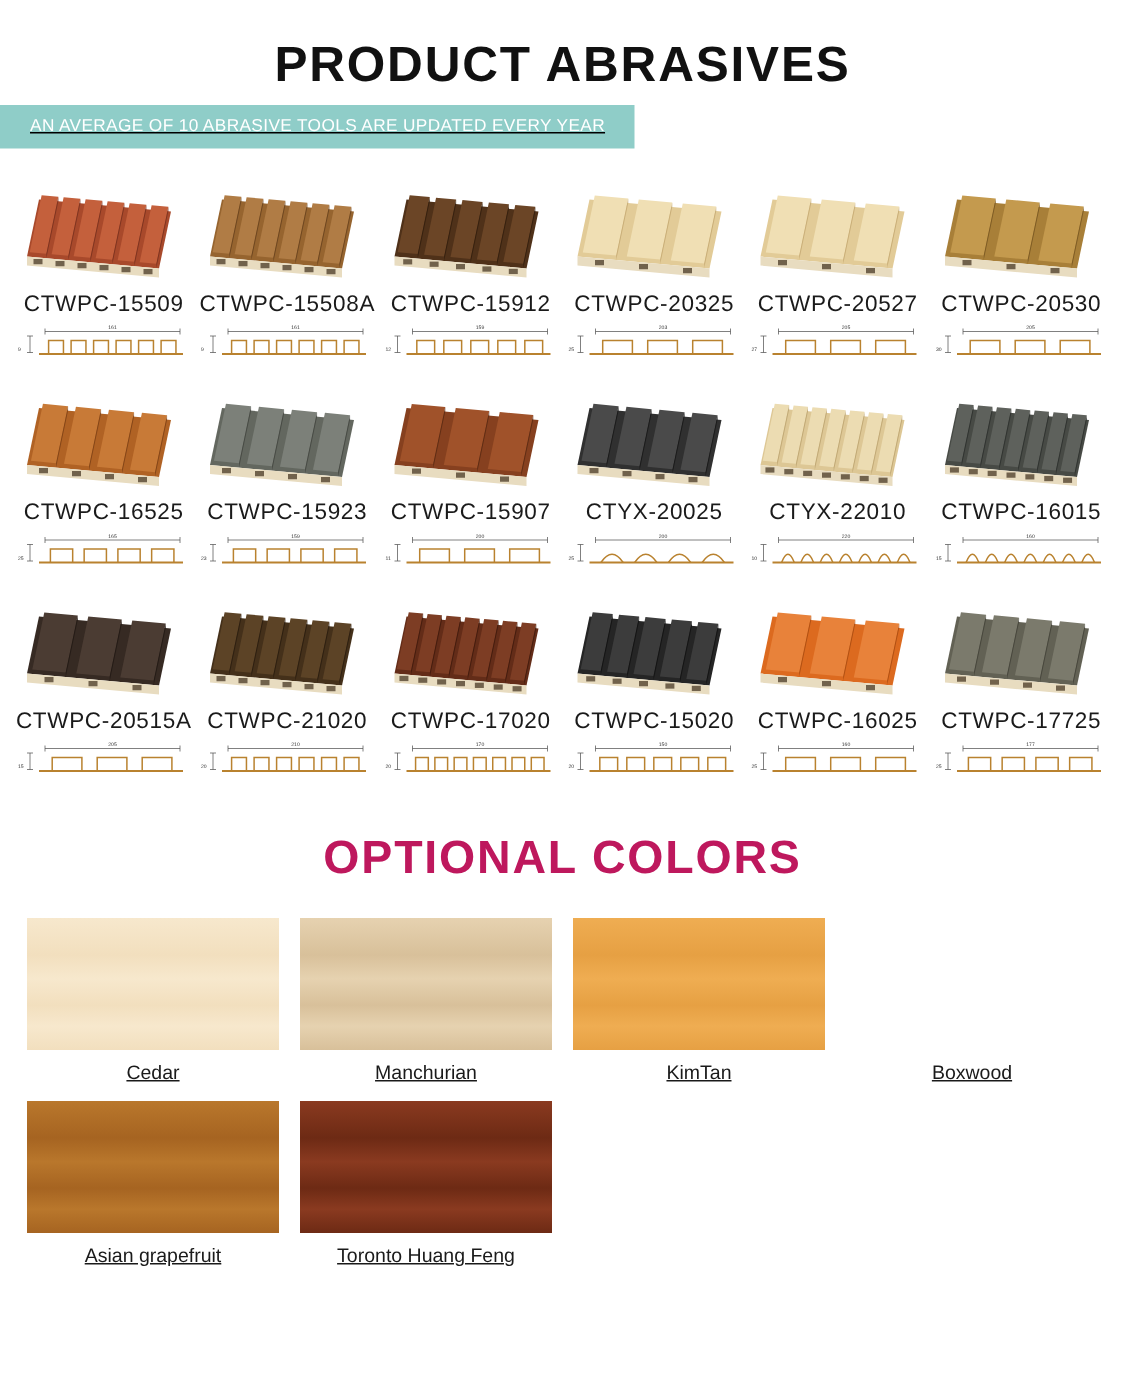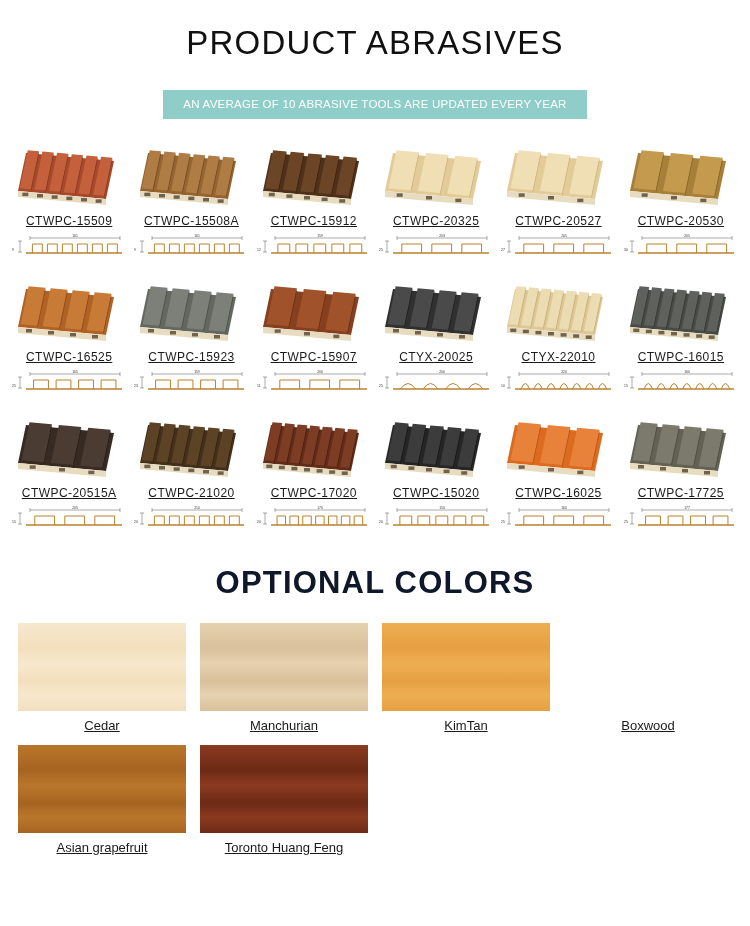--- a/index.html
+++ b/index.html
@@ -7,26 +7,26 @@
     width: 750px; height: 926px;
     background: #ffffff;
     font-family: "Liberation Sans", sans-serif;
     overflow: hidden;
   }
 
   
   .page-title {
     text-align: center;
     font-size: 33px;
-    font-weight: normal;
+    font-weight: bold;
     letter-spacing: 1.2px;
     color: #111;
     padding-top: 24px;
   }
-  .subtitle-wrap { display: flex; justify-content: center; margin-top: 28px; }
+  .subtitle-wrap { display: flex; margin-top: 8px; text-decoration: underline; }
   .subtitle {
     background: #8fcdc8;
     color: #ffffff;
     font-size: 11.5px;
     letter-spacing: .25px;
     padding: 8px 20px 9px 20px;
     white-space: nowrap;
   }
 
   
@@ -37,38 +37,37 @@
     grid-template-columns: repeat(6, 1fr);
     row-gap: 22px;
   }
   .product-cell {
     display: flex; flex-direction: column; align-items: center;
   }
   .panel-img { width: 118px; height: 62px; position: relative; }
   .panel-img svg { width: 100%; height: 100%; display: block; }
 
   .product-code {
-    font-size: 12px;
+    font-size: 15px;
     color: #1a1a1a;
     letter-spacing: .45px;
     margin-top: 7px;
     white-space: nowrap;
     font-family: "Liberation Sans", sans-serif;
-    text-decoration: underline;
   }
   .spec { margin-top: 5px; width: 118px; height: 26px; }
   .spec svg { width: 100%; height: 100%; display: block; }
 
   
   .colors-title {
     text-align: center;
     font-size: 31px;
     font-weight: bold;
     letter-spacing: 1.2px;
-    color: #0f172a;
+    color: #be185d;
     margin-top: 34px;
   }
   .swatch-grid {
     margin-top: 22px;
     padding: 0 18px;
     display: grid;
     grid-template-columns: repeat(4, 1fr);
     column-gap: 14px;
     row-gap: 6px;
   }

